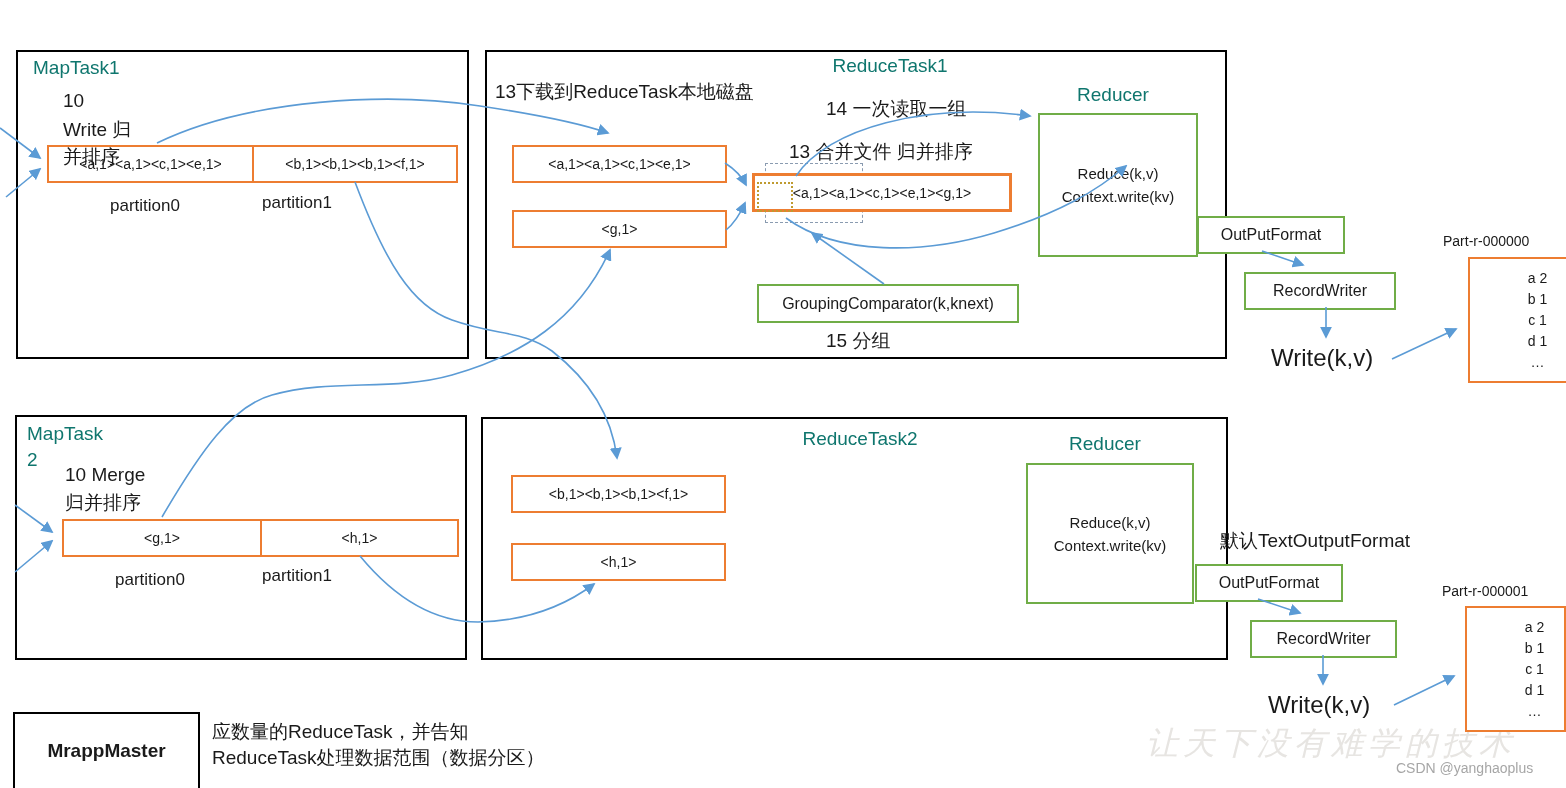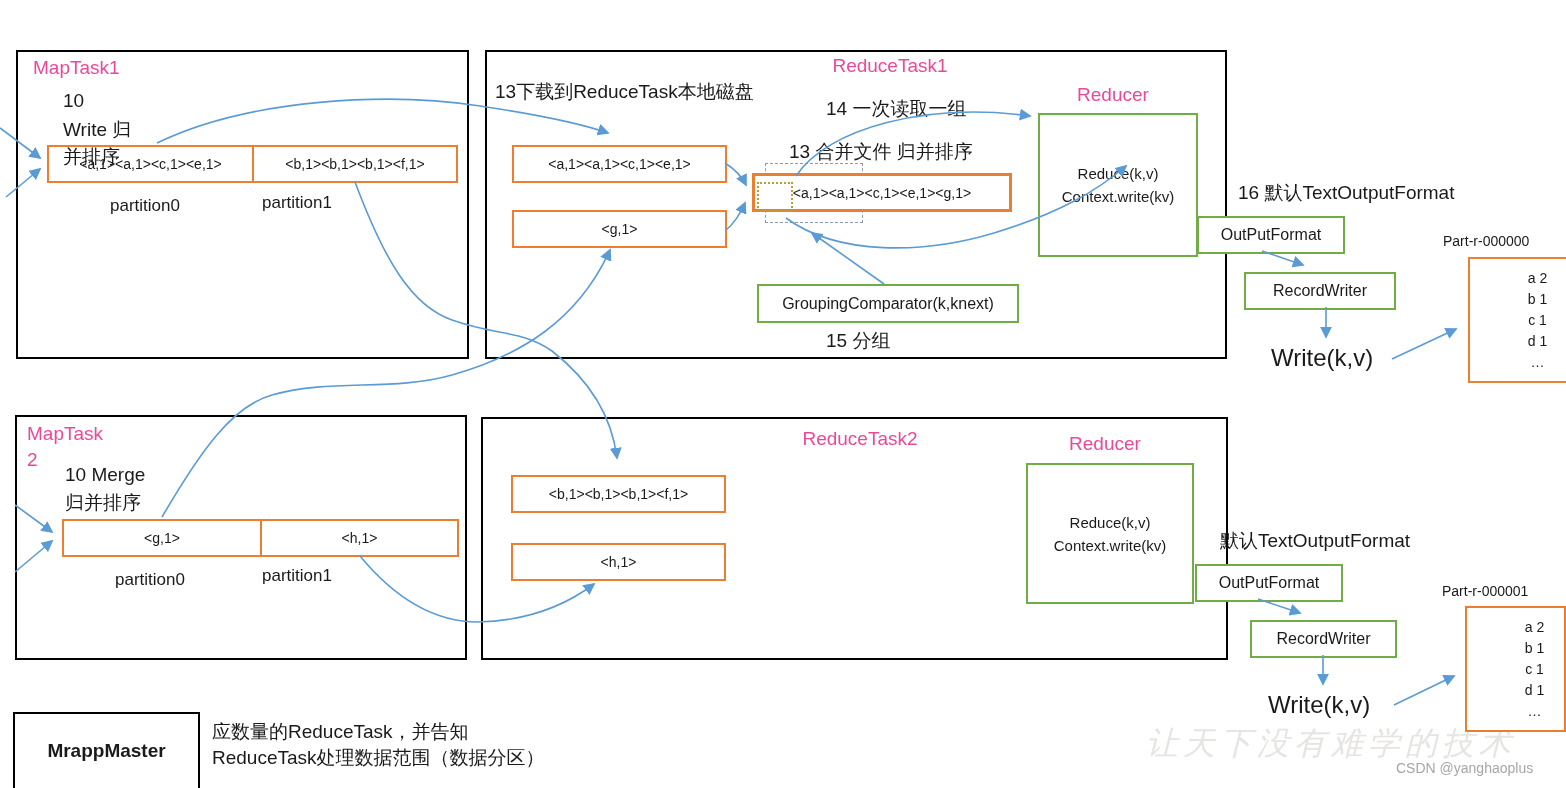--- a/index.html
+++ b/index.html
@@ -1,19 +1,19 @@
 <!DOCTYPE html>
 <html><head>
 <meta charset="utf-8">
 <style>
   html,body{margin:0;padding:0;background:#ffffff;}
   body{font-family:"Liberation Sans", sans-serif;color:#1a1a1a;}
   #canvas{position:relative;width:1566px;height:788px;background:#fff;overflow:hidden;}
   .blackbox{position:absolute;border:2px solid #000;background:transparent;z-index:1;}
-  .title{position:absolute;font-size:19px;color:#ec4899;z-index:2;white-space:nowrap;}
+  .title{position:absolute;font-size:19px;color:#0f766e;z-index:2;white-space:nowrap;}
   .note{position:absolute;font-size:19px;color:#1a1a1a;z-index:2;white-space:nowrap;}
   .center{text-align:center;}
 
   .pcontainer{position:absolute;display:flex;border:2px solid #ED7D31;background:#fff;z-index:1;}
   .pcell{display:flex;align-items:center;justify-content:center;font-size:14px;white-space:nowrap;}
   .pcell.first{border-right:2px solid #ED7D31;}
 
   .obox{position:absolute;border:2px solid #ED7D31;background:#fff;display:flex;align-items:center;justify-content:center;font-size:14px;z-index:1;white-space:nowrap;}
   .obox.thick{border-width:3px;z-index:2;}
 
@@ -90,21 +90,20 @@
   <div class="dash-yellow" style="left:757px;top:182px;width:32px;height:26px;"></div>
 
   <div class="gbox" style="left:757px;top:284px;width:258px;height:35px;">GroupingComparator(k,knext)</div>
   <div class="note" style="left:826px;top:328px;">15 分组</div>
 
   <div class="title center" style="left:1063px;top:84px;width:100px;">Reducer</div>
   <div class="gbox reducer-body" style="left:1038px;top:113px;width:156px;height:140px;">
     <span>Reduce(k,v)</span>
     <span>Context.write(kv)</span>
   </div>
-  <div class="note" style="left:1238px;top:180px;">16 默认TextOutputFormat</div>
   <div class="gbox" style="left:1197px;top:216px;width:144px;height:34px;">OutPutFormat</div>
   <div class="gbox" style="left:1244px;top:272px;width:148px;height:34px;">RecordWriter</div>
   <div class="write-label" style="left:1271px;top:344px;">Write(k,v)</div>
   <div class="plabel" style="left:1443px;top:233px;">Part-r-000000</div>
   <div class="partfile" style="left:1468px;top:257px;width:59px;height:122px;">
     <span>a 2</span>
     <span>b 1</span>
     <span>c 1</span>
     <span>d 1</span>
     <span>…</span>

